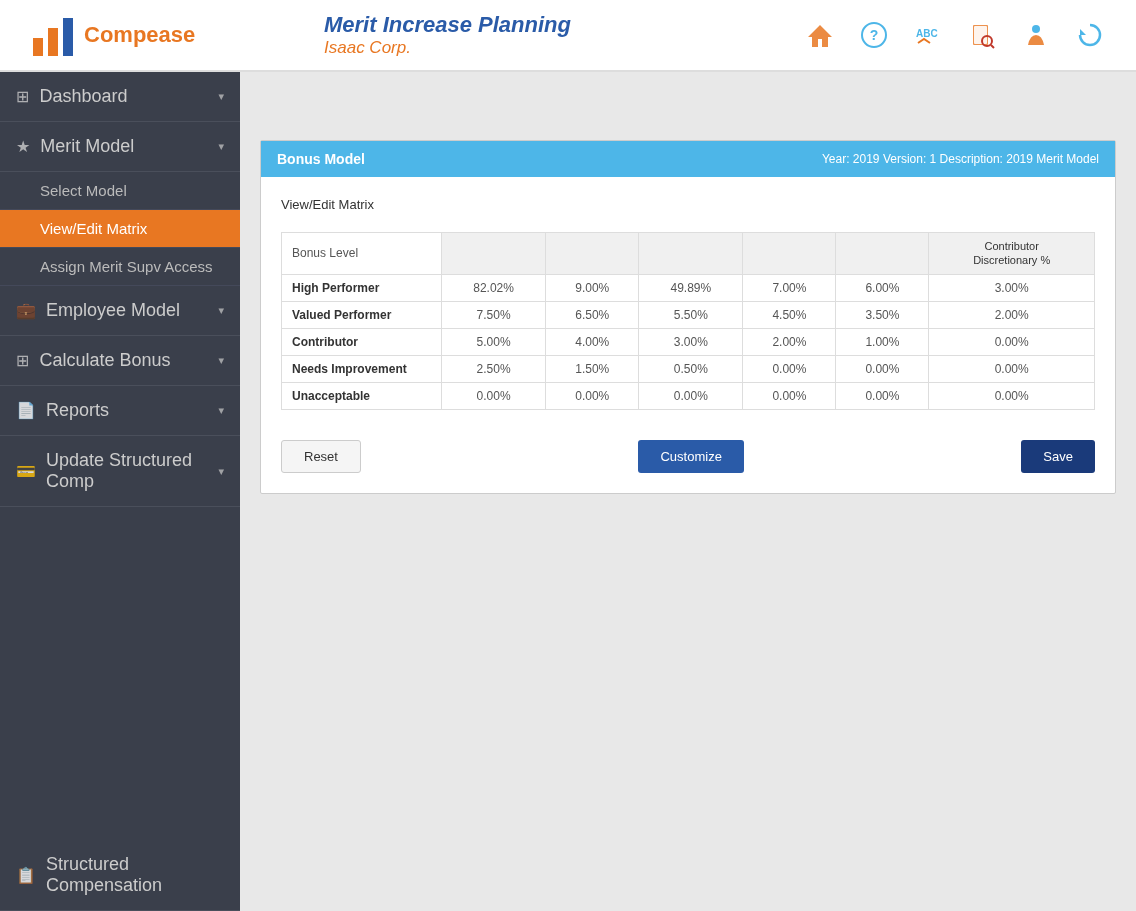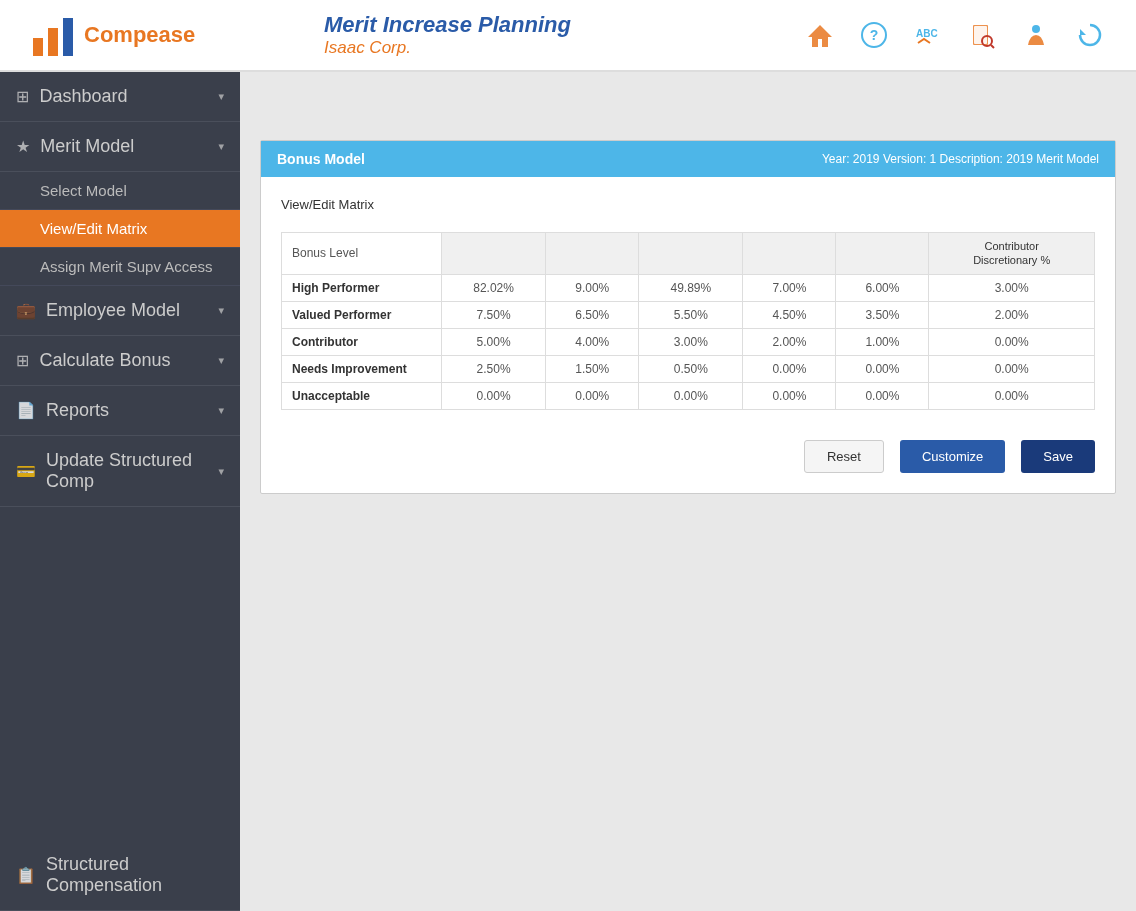--- a/index.html
+++ b/index.html
@@ -163,21 +163,21 @@
       font-weight: bold;
       color: #333;
       background: #fff;
       width: 160px;
     }
     .matrix-table tr:first-child th { background: #f0f0f0; }
 
     
     .button-row {
       display: flex;
-      justify-content: flex-end;
+      justify-content: space-between;
       gap: 16px;
       margin-top: 30px;
     }
     .btn {
       padding: 8px 22px;
       border: none;
       cursor: pointer;
       font-size: 13px;
       border-radius: 3px;
     }

